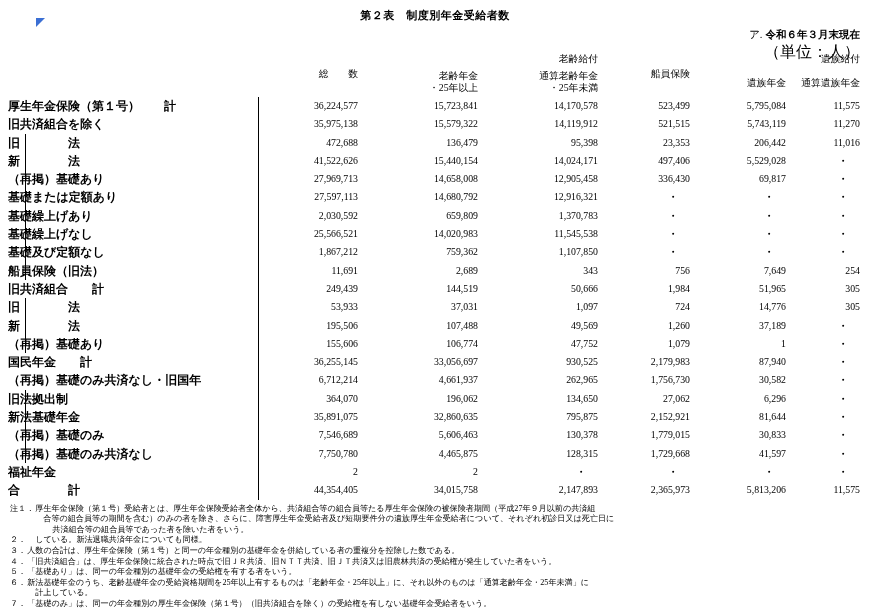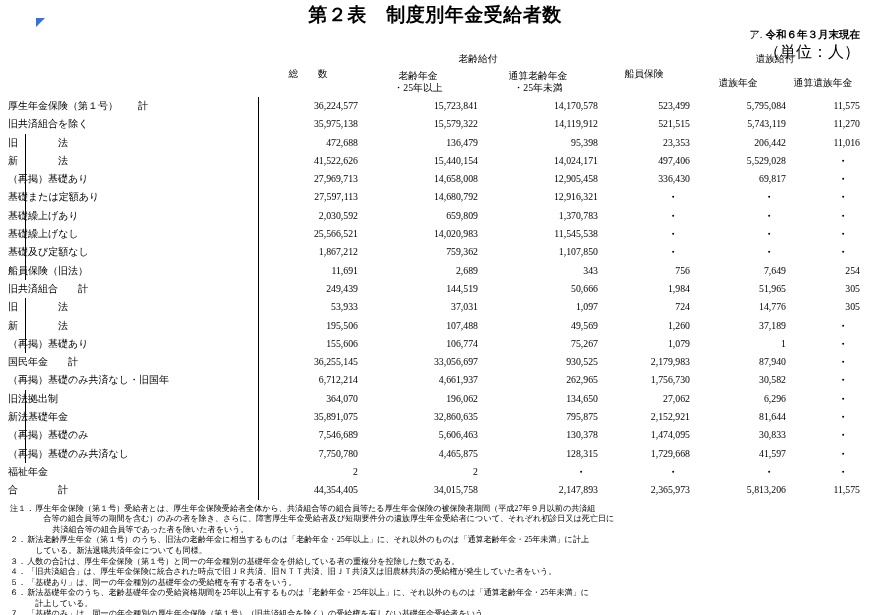--- a/index.html
+++ b/index.html
@@ -19,21 +19,21 @@
     width: 870px;
     height: 615px;
     position: relative;
     box-sizing: border-box;
     padding: 0;
     background: #fff;
   }
   
   .doc-title {
     text-align: center;
-    font-size: 19px;
+    font-size: 11px;
     font-weight: bold;
     letter-spacing: 0.5px;
     padding-top: 7px;
     line-height: 16px;
   }
   
   .subhead {
     position: relative;
     display: flex;
     align-items: flex-end;
@@ -83,40 +83,41 @@
   }
   
   .bl { border-left: 1px solid #000; }
   .br { border-right: 1px solid #000; }
   .bt { border-top: 1px solid #000; }
   .bb { border-bottom: 1px solid #000; }
   .bt2 { border-top: 1.6px solid #000; }
   .bb2 { border-bottom: 1.6px solid #000; }
 
   thead th {
-    text-align: center;
+    text-align: right;
     font-weight: normal;
     font-size: 9.8px;
     height: 17px;
     line-height: 13px;
   }
   th.two-line {
     line-height: 12.5px;
     height: 30px;
   }
   th .l1 { display: block; }
   th .l2 { display: block; }
 
   td.lbl {
-    font-size: 10px;
+    font-size: 12px;
     height: 18.3px;
     line-height: 18.3px;
     white-space: nowrap;
     overflow: hidden;
     padding-left: 2px;
+    font-weight: bold;
   }
   td.num {
     font-size: 9.8px;
     text-align: right;
     padding-right: 5px;
     height: 18.3px;
     line-height: 18.3px;
     white-space: nowrap;
   }
   td.num.dot {
@@ -322,21 +323,21 @@
             <td class="num br">107,488</td>
             <td class="num br">49,569</td>
             <td class="num br">1,260</td>
             <td class="num br">37,189</td>
             <td class="num br dot">・</td>
           </tr>
           <tr>
             <td class="lbl bl i3 bb" style="border-right: 1px solid rgb(0, 0, 0); position: relative;"><span>（再掲）基礎あり</span><span style="position: absolute; left: 17px; top: 0px; bottom: 0px; width: 1px; background: rgb(0, 0, 0);"></span></td>
             <td class="num br bb">155,606</td>
             <td class="num br bb">106,774</td>
-            <td class="num br bb">75,267</td>
+            <td class="num br bb">47,752</td>
             <td class="num br bb">1,079</td>
             <td class="num br bb">1</td>
             <td class="num br dot bb">・</td>
           </tr>
           <tr>
             <td class="lbl bl i0 bt2" style="border-right: 1px solid rgb(0, 0, 0); margin-top: 37px;">国民年金　　計</td>
             <td class="num br bt2">36,255,145</td>
             <td class="num br bt2">33,056,697</td>
             <td class="num br bt2">930,525</td>
             <td class="num br bt2">2,179,983</td>
@@ -368,21 +369,21 @@
             <td class="num br">795,875</td>
             <td class="num br">2,152,921</td>
             <td class="num br">81,644</td>
             <td class="num br dot">・</td>
           </tr>
           <tr>
             <td class="lbl bl i3" style="border-right: 1px solid rgb(0, 0, 0); position: relative;"><span>（再掲）基礎のみ</span><span style="position: absolute; left: 17px; top: 0px; bottom: 0px; width: 1px; background: rgb(0, 0, 0);"></span></td>
             <td class="num br">7,546,689</td>
             <td class="num br">5,606,463</td>
             <td class="num br">130,378</td>
-            <td class="num br">1,474,095</td>
+            <td class="num br">1,779,015</td>
             <td class="num br">30,833</td>
             <td class="num br dot">・</td>
           </tr>
           <tr>
             <td class="lbl bl i4 bb" style="border-right: 1px solid rgb(0, 0, 0); position: relative;"><span>（再掲）基礎のみ共済なし</span><span style="position: absolute; left: 17px; top: 0px; bottom: 0px; width: 1px; background: rgb(0, 0, 0);"></span></td>
             <td class="num br bb">7,750,780</td>
             <td class="num br bb">4,465,875</td>
             <td class="num br bb">128,315</td>
             <td class="num br bb">1,729,668</td>
             <td class="num br bb">41,597</td>
@@ -415,21 +416,20 @@
         <span class="note-num">注１．</span>
         <span class="note-body">
           <span class="" style="display: block;">厚生年金保険（第１号）受給者とは、厚生年金保険受給者全体から、共済組合等の組合員等たる厚生年金保険の被保険者期間（平成27年９月以前の共済組</span>
           <span class="cont">合等の組合員等の期間を含む）のみの者を除き、さらに、障害厚生年金受給者及び短期要件分の遺族厚生年金受給者について、それぞれ初診日又は死亡日に</span>
           <span class="cont2">共済組合等の組合員等であった者を除いた者をいう。</span>
         </span>
       </div>
       <div class="note">
         <span class="note-num">２．</span>
         <span class="note-body">
-          <span class="" style="display: block;">新法老齢厚生年金（第１号）のうち、旧法の老齢年金に相当するものは「老齢年金・25年以上」に、それ以外のものは「通算老齢年金・25年未満」に計上</span>
           <span class="cont">している。新法退職共済年金についても同様。</span>
         </span>
       </div>
       <div class="note">
         <span class="note-num">３．</span>
         <span class="note-body">
           <span class="" style="display: block;">人数の合計は、厚生年金保険（第１号）と同一の年金種別の基礎年金を併給している者の重複分を控除した数である。</span>
         </span>
       </div>
       <div class="note">

